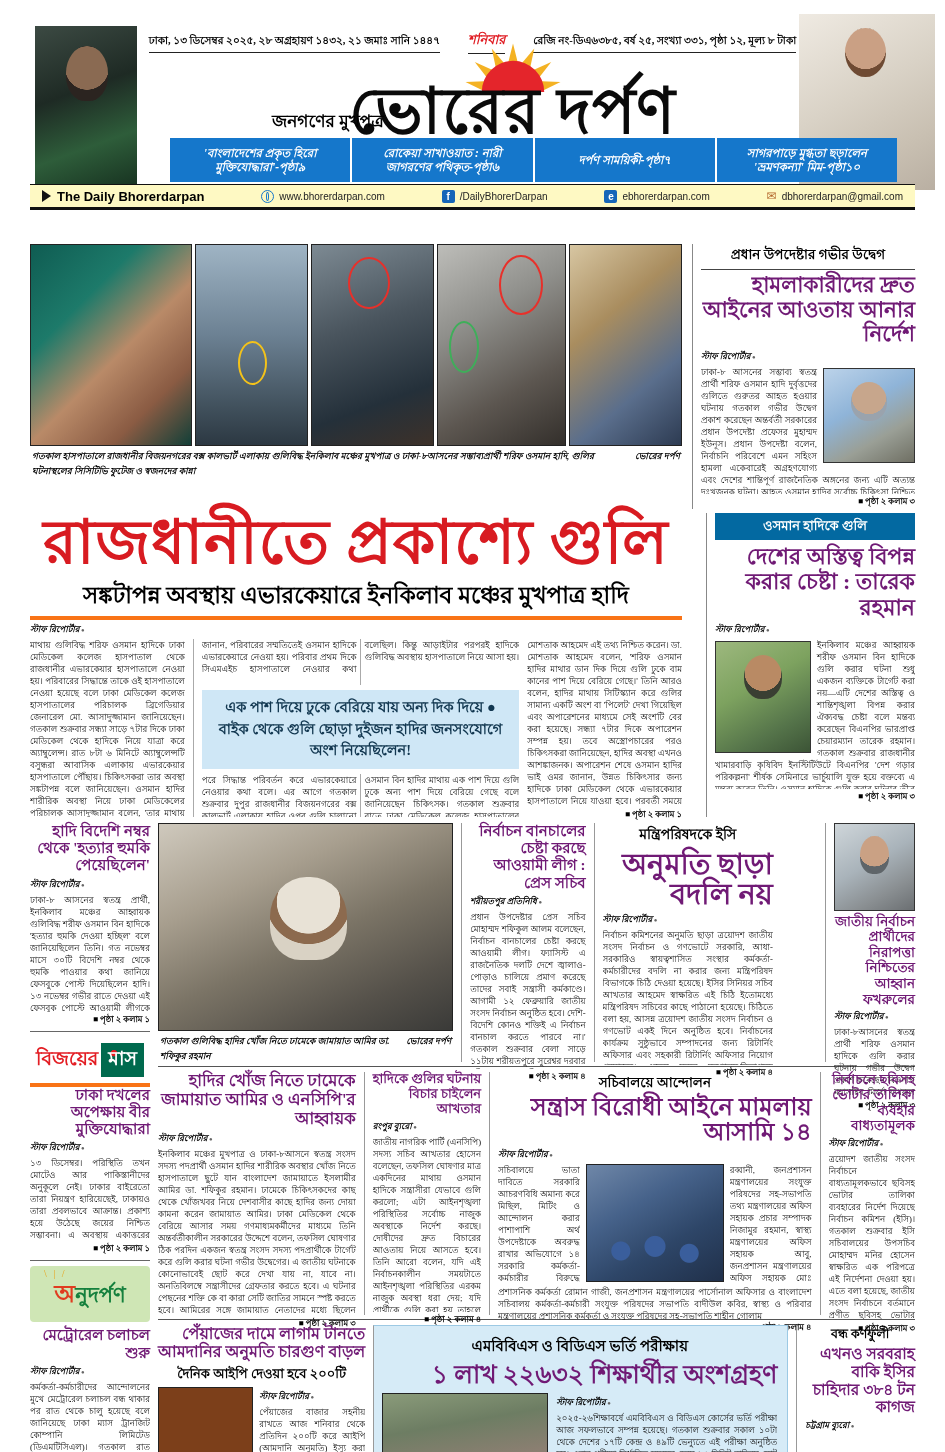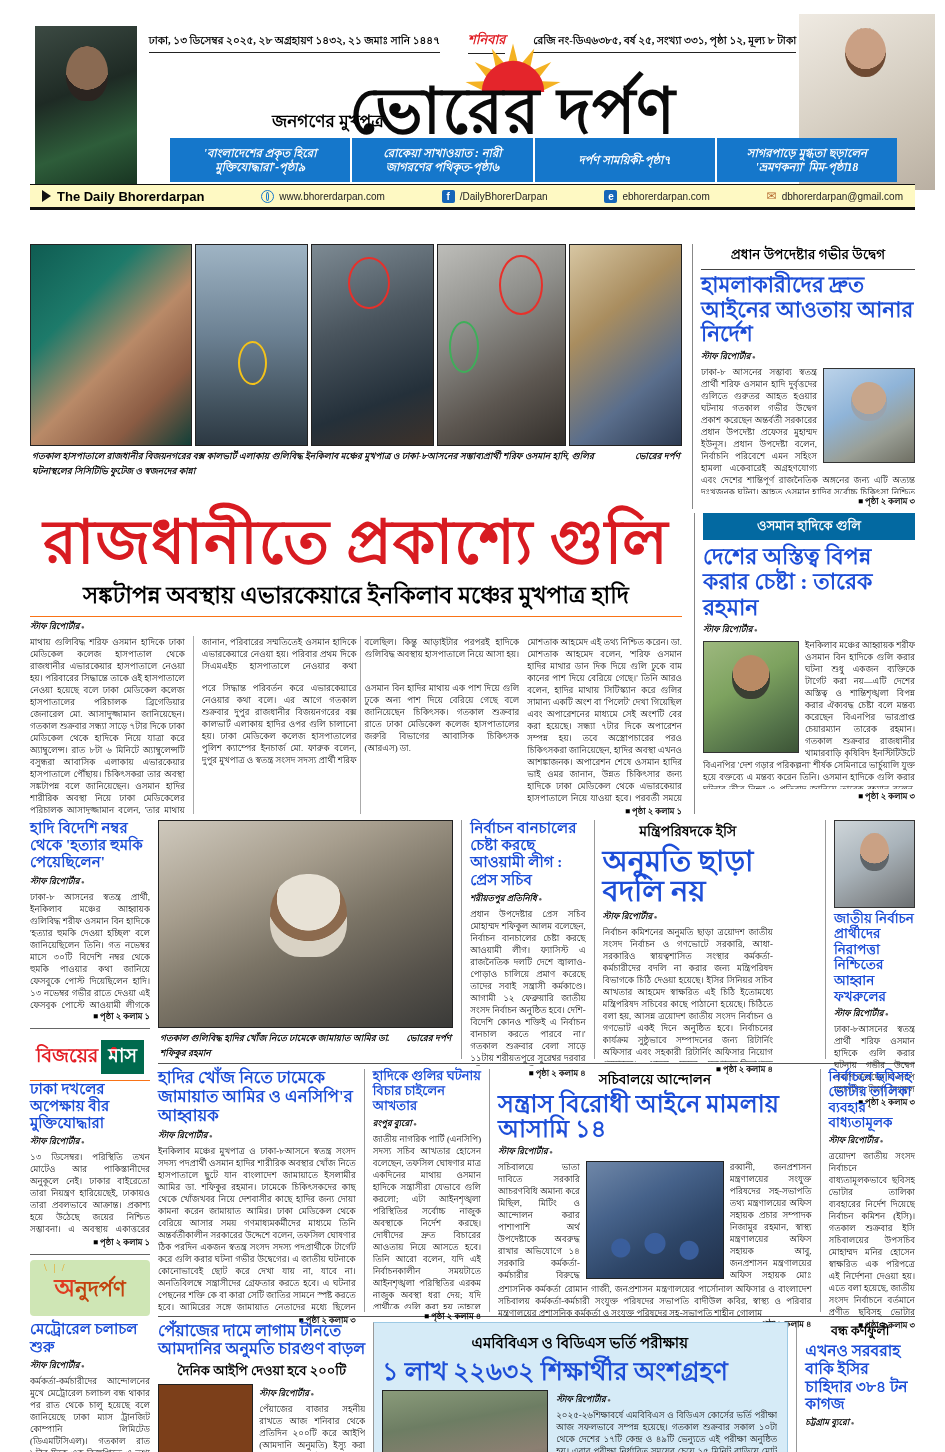--- a/index.html
+++ b/index.html
@@ -36,22 +36,22 @@
   .icon-globe::after { content:""; position:absolute; inset:1px 4px; border-radius:50%; border:1px solid #1577cb; }
   .icon-sq { width:13px; height:13px; background:#1666b8; color:#fff; font:bold 10px/13px "Liberation Sans",sans-serif; text-align:center; border-radius:2px; }
   .icon-mail { font-size:12px; color:#b56a2f; }
 
   
   .byline { font-size:8.6px; font-weight:bold; font-style:italic; margin:3px 0 2px; }
   .byline::after { content:" \25CF"; font-size:6px; color:#666; }
   .body { font-size:8.7px; text-align:justify; line-height:1.38; color:#111; overflow:hidden; }
   .jump { font-size:8.4px; font-weight:bold; text-align:right; margin-top:1px; }
   .kicker { text-align:center; font-weight:bold; }
-  .hl { font-weight:bold; text-align:left; color:#1d4ed8; line-height:1.15; }
-  .rule-b { border-bottom:1px solid #f97316; }
+  .hl { font-weight:bold; text-align:right; color:#701a75; line-height:1.15; }
+  .rule-b { border-bottom:4px solid #f97316; }
   .caption-row { display:flex; justify-content:space-between; font-size:9px; font-style:italic; font-weight:bold; padding:3px 2px 0; }
   .credit { font-style:italic; font-weight:bold; white-space:nowrap; margin-left:10px; }
 
   
   .rowA { display:flex; gap:10px; margin-top:6px; }
   .stripwrap { width:652px; }
   .strip { display:flex; gap:3px; height:202px; }
   .strip .ph { border:1px solid #222; }
   .sp1 { flex:1.45; background:linear-gradient(135deg,#0f5c52 0%,#1d7a6a 30%,#b98a68 55%,#8a5b43 78%,#123f38 100%); }
   .sp2 { flex:1.0; background:linear-gradient(180deg,#9fb4c4 0%,#6c8193 45%,#42525e 80%,#2c3842 100%); }
@@ -62,21 +62,21 @@
   .markY { border-color:#f3c21a; }
   .markG { border-color:#3fae5a; }
 
   .yunus { flex:1; border-left:1px solid #888; padding-left:8px; }
   .yunus .kicker { font-size:13.5px; border-bottom:1px solid #444; padding-bottom:2px; }
   .yunus .hl { font-size:21.5px; margin-top:3px; }
   .yunus-photo { float:right; width:92px; height:95px; margin:2px 0 3px 6px; border:1px solid #333; background:linear-gradient(150deg,#bcd3ea 0%,#8fb4d8 40%,#9a9f96 70%,#6f6f63 100%); }
   .yunus-photo::after { content:""; position:absolute; left:30%; top:14%; width:40%; height:42%; border-radius:50% 50% 46% 46%; background:radial-gradient(circle at 50% 38%, #c7a68c 0 57%, #9aa3ad 58%); }
 
   
-  .rowB { display:flex; gap:12px; margin-top:4px; }
+  .rowB { display:flex; gap:24px; margin-top:4px; }
   .lead { width:652px; }
   .lead-hl { font-size:61px; font-weight:900; color:#d81b21; text-align:center; line-height:0.98; letter-spacing:1px; }
   .lead-sub { font-size:23px; font-weight:bold; text-align:center; margin-top:4px; }
   .lead-cols { display:flex; gap:8px; margin-top:2px; height:178px; }
   .lcol { flex:1; }
   .lcol + .lcol, .lmid { border-left:1px solid #aaa; padding-left:8px; }
   .lmid { flex:2.05; display:flex; flex-direction:column; }
   .lmid .cols2 { column-count:2; column-gap:8px; column-rule:1px solid #aaa; }
   .hbox { background:#cfe7f6; color:#123750; font-size:14.5px; font-weight:bold; text-align:center; line-height:1.5; padding:7px 12px; margin:5px 0; }
 
@@ -90,21 +90,21 @@
   
   .lower { display:flex; gap:8px; margin-top:6px; }
   .rail { width:120px; }
   .rail .art { border-bottom:1px solid #666; padding-bottom:4px; margin-bottom:5px; }
   .rail .hl { font-size:15px; }
   .logo-bijoy { display:flex; align-items:center; justify-content:center; gap:3px; padding:6px 0; }
   .lb1 { color:#e31e24; font-size:19px; font-weight:900; }
   .lb2 { background:radial-gradient(circle at 30% 30%, #e31e24 0 3px, transparent 3.5px), #006a4e; color:#fff; font-size:19px; font-weight:900; padding:1px 7px; }
   .logo-anu { background:#cfe6b5; border-radius:4px; text-align:center; padding:9px 2px 7px; margin-bottom:5px; position:relative; }
   .logo-anu .a1 { color:#e03c20; font-size:24px; font-weight:900; }
-  .logo-anu .a2 { color:#c2410c; font-size:21px; font-weight:900; }
+  .logo-anu .a2 { color:#15803d; font-size:21px; font-weight:900; }
   .logo-anu .rays { position:absolute; top:2px; left:14px; color:#e8a21a; font-size:10px; letter-spacing:2px; }
 
   .lower-main { flex:1; }
   .rowC,.rowD,.rowE { display:flex; gap:8px; }
   .rowC > div + div, .rowD > div + div, .rowE > div + div { border-left:1px solid #999; padding-left:8px; }
   .rowC { height:244px; border-bottom:1px solid #555; padding-bottom:4px; }
   .rowD { height:248px; margin-top:5px; border-bottom:1px solid #555; padding-bottom:4px; }
   .rowE { height:218px; margin-top:5px; }
 
   .cphoto { width:43%; }
@@ -171,21 +171,21 @@
           <path d="M24 62 A36 36 0 0 1 96 62 Z" fill="#e4252b"></path>
         </svg>
         <div class="masthead">ভোরের দর্পণ</div>
       </div>
     </div>
 
     <div class="teaser-bar">
       <div class="teaser">'বাংলাদেশের প্রকৃত হিরো মুক্তিযোদ্ধারা'-পৃষ্ঠা৯</div>
       <div class="teaser">রোকেয়া সাখাওয়াত : নারী জাগরণের পথিকৃত-পৃষ্ঠা৬</div>
       <div class="teaser">দর্পণ সাময়িকী-পৃষ্ঠা৭</div>
-      <div class="teaser">সাগরপাড়ে মুগ্ধতা ছড়ালেন 'ভ্রমণকন্যা' মিম-পৃষ্ঠা18</div>
+      <div class="teaser">সাগরপাড়ে মুগ্ধতা ছড়ালেন 'ভ্রমণকন্যা' মিম-পৃষ্ঠা১০</div>
     </div>
 
     <div class="contact-bar">
       <span class="brand">
           <span class="tri"></span>
           <span>The Daily Bhorerdarpan</span>
         </span>
       <span class="spread"></span>
       <span class="contact">
           <span class="icon-globe"></span>
@@ -242,20 +242,21 @@
 
   <div class="rowB">
     <div class="lead">
       <div class="lead-hl">রাজধানীতে প্রকাশ্যে গুলি</div>
       <div class="lead-sub rule-b">সঙ্কটাপন্ন অবস্থায় এভারকেয়ারে ইনকিলাব মঞ্চের মুখপাত্র হাদি</div>
       <div class="byline">স্টাফ রিপোর্টার</div>
       <div class="lead-cols">
         <div class="lcol body">মাথায় গুলিবিদ্ধ শরিফ ওসমান হাদিকে ঢাকা মেডিকেল কলেজ হাসপাতাল থেকে রাজধানীর এভারকেয়ার হাসপাতালে নেওয়া হয়। পরিবারের সিদ্ধান্তে তাকে ওই হাসপাতালে নেওয়া হয়েছে বলে ঢাকা মেডিকেল কলেজ হাসপাতালের পরিচালক ব্রিগেডিয়ার জেনারেল মো. আসাদুজ্জামান জানিয়েছেন। গতকাল শুক্রবার সন্ধ্যা সাড়ে ৭টার দিকে ঢাকা মেডিকেল থেকে হাদিকে নিয়ে যাত্রা করে অ্যাম্বুলেন্স। রাত ৮টা ৬ মিনিটে অ্যাম্বুলেন্সটি বসুন্ধরা আবাসিক এলাকায় এভারকেয়ার হাসপাতালে পৌঁছায়। চিকিৎসকরা তার অবস্থা সঙ্কটাপন্ন বলে জানিয়েছেন। ওসমান হাদির শারীরিক অবস্থা নিয়ে ঢাকা মেডিকেলের পরিচালক আসাদুজ্জামান বলেন, 'তার মাথায় বুলেটের আঘাত আছে। বুকে ও পায়েও আঘাত আছে। ধারণা করা হচ্ছে পায়ের আঘাতটি রিকশা থেকে পড়ে গিয়ে হতে পারে। আমরা ঢাকা মেডিকেলে একটা প্রাথমিক সার্জারি (অস্ত্রোপচার) করেছি।' আসাদুজ্জামান</div>
         <div class="lmid">
           <div class="cols2 body" style="max-height:46px;">জানান, পরিবারের সম্মতিতেই ওসমান হাদিকে এভারকেয়ারে নেওয়া হয়। পরিবার প্রথম দিকে সিএমএইচ হাসপাতালে নেওয়ার কথা বলেছিল। কিন্তু আড়াইটার পরপরই হাদিকে গুলিবিদ্ধ অবস্থায় হাসপাতালে নিয়ে আসা হয়। তার বাম কানের নিচে গুলি লেগেছে, অবস্থা আশঙ্কাজনক। ইনকিলাব মঞ্চের</div>
+          <div class="hbox">এক পাশ দিয়ে ঢুকে বেরিয়ে যায় অন্য দিক দিয়ে ● বাইক থেকে গুলি ছোড়া দুইজন হাদির জনসংযোগে অংশ নিয়েছিলেন!</div>
           <div class="cols2 body" style="flex:1;">পরে সিদ্ধান্ত পরিবর্তন করে এভারকেয়ারে নেওয়ার কথা বলে। এর আগে গতকাল শুক্রবার দুপুর রাজধানীর বিজয়নগরের বক্স কালভার্ট এলাকায় হাদির ওপর গুলি চালানো হয়। ঢাকা মেডিকেল কলেজ হাসপাতালের পুলিশ ক্যাম্পের ইনচার্জ মো. ফারুক বলেন, দুপুর মুখপাত্র ও স্বতন্ত্র সংসদ সদস্য প্রার্থী শরিফ ওসমান বিন হাদির মাথায় এক পাশ দিয়ে গুলি ঢুকে অন্য পাশ দিয়ে বেরিয়ে গেছে বলে জানিয়েছেন চিকিৎসক। গতকাল শুক্রবার রাতে ঢাকা মেডিকেল কলেজ হাসপাতালের জরুরি বিভাগের আবাসিক চিকিৎসক (আরএস) ডা.</div>
         </div>
         <div class="lcol">
           <div class="body" style="max-height:168px;">মোশতাক আহমেদ এই তথ্য নিশ্চিত করেন। ডা. মোশতাক আহমেদ বলেন, 'শরিফ ওসমান হাদির মাথার ডান দিক দিয়ে গুলি ঢুকে বাম কানের পাশ দিয়ে বেরিয়ে গেছে।' তিনি আরও বলেন, হাদির মাথায় সিটিস্ক্যান করে গুলির সামান্য একটি অংশ বা 'পিলেট' দেখা গিয়েছিল এবং অপারেশনের মাধ্যমে সেই অংশটি বের করা হয়েছে। সন্ধ্যা ৭টার দিকে অপারেশন সম্পন্ন হয়। তবে অস্ত্রোপচারের পরও চিকিৎসকরা জানিয়েছেন, হাদির অবস্থা এখনও আশঙ্কাজনক। অপারেশন শেষে ওসমান হাদির ভাই ওমর জানান, উন্নত চিকিৎসার জন্য হাদিকে ঢাকা মেডিকেল থেকে এভারকেয়ার হাসপাতালে নিয়ে যাওয়া হবে। পরবর্তী সময়ে রাত ৮টা ৫ মিনিটে স্বাস্থ্য ও পরিবার কল্যাণ মন্ত্রণালয়ের আইসিইউ সংবলিত বিশেষ অ্যাম্বুলেন্সে করে গুলিবিদ্ধ হাদিকে বসুন্ধরার এভারকেয়ার হাসপাতালে নিয়ে যাওয়া হয়। প্রত্যক্ষদর্শীরা যা জানালেন। ইনকিলাব মঞ্চের মুখপাত্র ও ঢাকা-৮আসনের স্বতন্ত্র</div>
           <div class="jump">■ পৃষ্ঠা ২ কলাম ১</div>
         </div>
       </div>
     </div>
 
     <div class="tarique">

